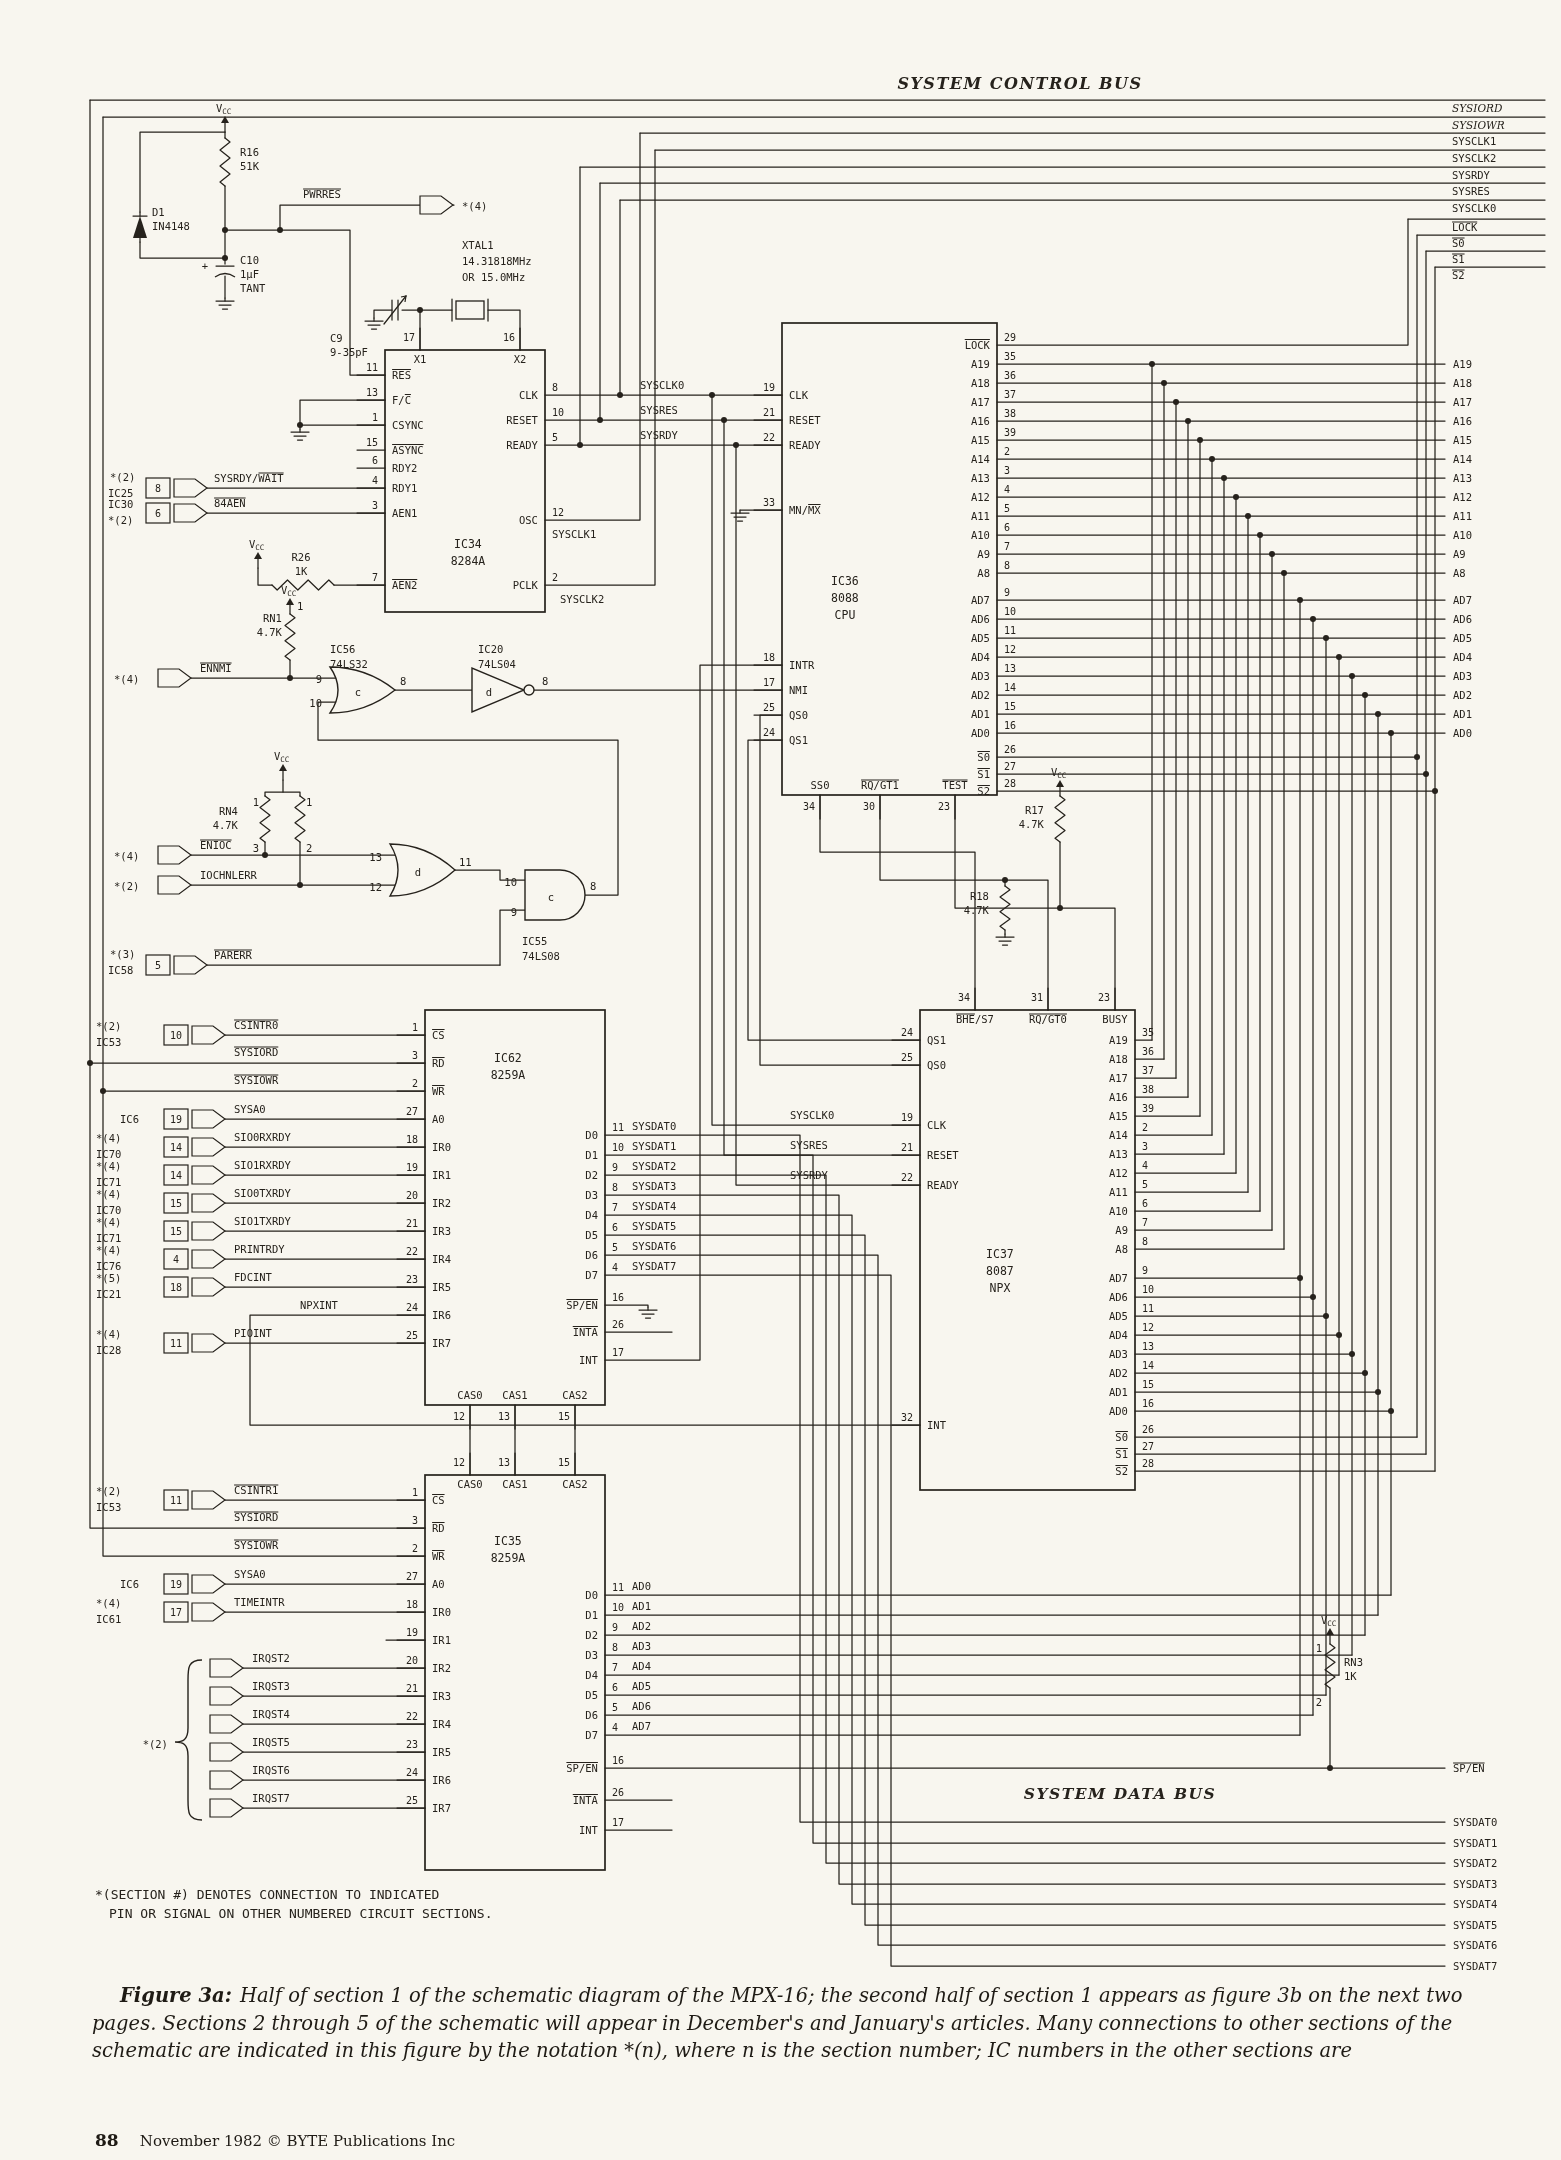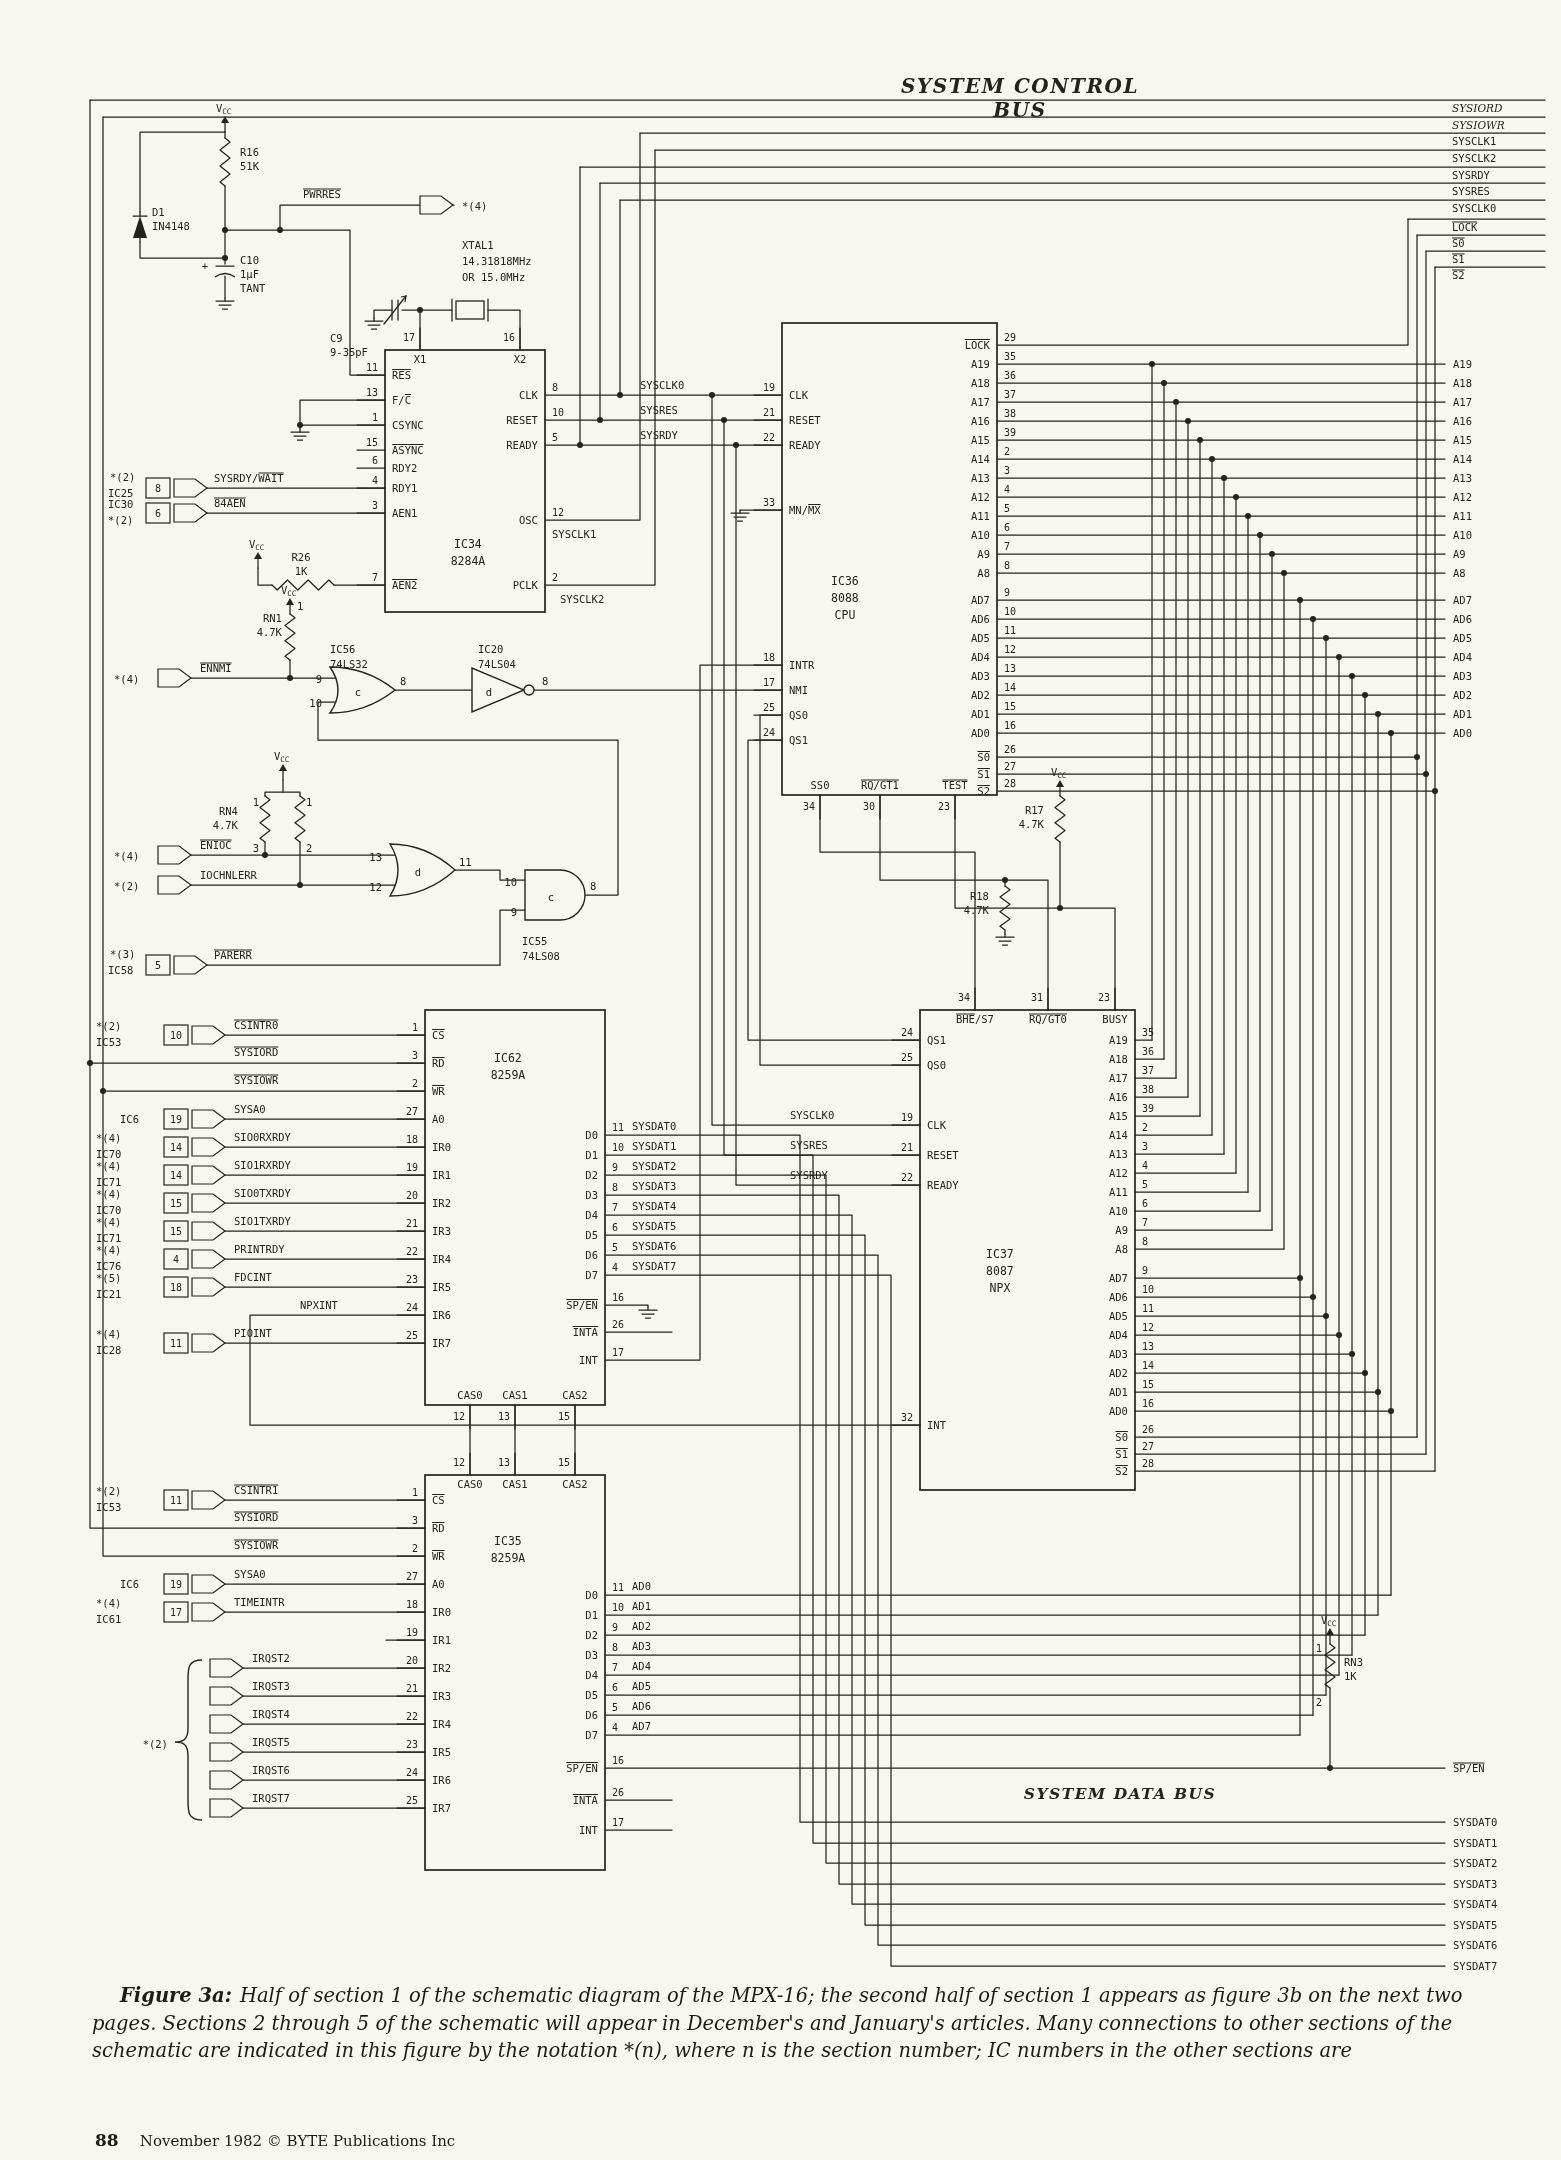--- a/index.html
+++ b/index.html
@@ -1,21 +1,21 @@
 <!DOCTYPE html>
 <html><head>
 <meta charset="utf-8">
 <style>
   html,body{margin:0;padding:0;background:#e8e4da;}
   .page{position:relative;width:1561px;height:2160px;background:#f8f6ef;overflow:hidden;
         font-family:"DejaVu Sans Mono",monospace;color:#26221c;}
   #schematic{position:absolute;left:0;top:0;}
   .bus-title{position:absolute;font-family:"DejaVu Serif",serif;font-style:italic;font-weight:bold;
              letter-spacing:1.5px;color:#26221c;text-align:center;}
-  .bus-title.top{left:880px;top:74px;width:280px;font-size:20px;}
+  .bus-title.top{left:880px;top:74px;width:280px;font-size:16px;}
   .bus-title.bottom{left:1020px;top:1784px;width:200px;font-size:15.5px;text-align:center;}
   .note{position:absolute;left:95px;top:1886px;font-size:13px;line-height:1.45;color:#26221c;}
   .note .indent{padding-left:14px;}
   .caption{position:absolute;left:92px;top:1982px;width:1396px;font-family:"DejaVu Serif",serif;
            font-style:italic;font-size:19.5px;line-height:1.42;color:#1f1b15;}
   .caption .cap-label{font-weight:bold;margin-right:8px;margin-left:28px;}
   .footer{position:absolute;left:95px;top:2130px;font-family:"DejaVu Serif",serif;color:#1f1b15;}
   .footer .pageno{font-weight:bold;font-size:17px;}
   .footer .pubinfo{font-size:15px;margin-left:16px;}
 </style>
@@ -964,20 +964,24 @@
         <circle cx="300" cy="885" r="3" fill="#26221c"></circle>
         <circle cx="1060" cy="908" r="3" fill="#26221c"></circle>
         <circle cx="1005" cy="880" r="3" fill="#26221c"></circle>
         <circle cx="90" cy="1063" r="3" fill="#26221c"></circle>
         <circle cx="103" cy="1091" r="3" fill="#26221c"></circle>
         <circle cx="1330" cy="1768" r="3" fill="#26221c"></circle>
       </g>
     </svg>
   <div class="bus-title top">SYSTEM CONTROL BUS</div>
   <div class="bus-title bottom">SYSTEM DATA BUS</div>
+  <div class="note">
+    <div>*(SECTION #) DENOTES CONNECTION TO INDICATED</div>
+    <div class="indent">PIN OR SIGNAL ON OTHER NUMBERED CIRCUIT SECTIONS.</div>
+  </div>
   <div class="caption">
     <span class="cap-label">Figure 3a:</span><span class="cap-text">Half of section 1 of the schematic diagram of the MPX-16; the second half of section 1 appears as figure 3b on the next two pages. Sections 2 through 5 of the schematic will appear in December's and January's articles. Many connections to other sections of the schematic are indicated in this figure by the notation *(n), where n is the section number; IC numbers in the other sections are</span>
   </div>
   <div class="footer">
     <span class="pageno">88</span>
     <span class="pubinfo">November 1982 © BYTE Publications Inc</span>
   </div>
 </div>
 
 </body></html>

